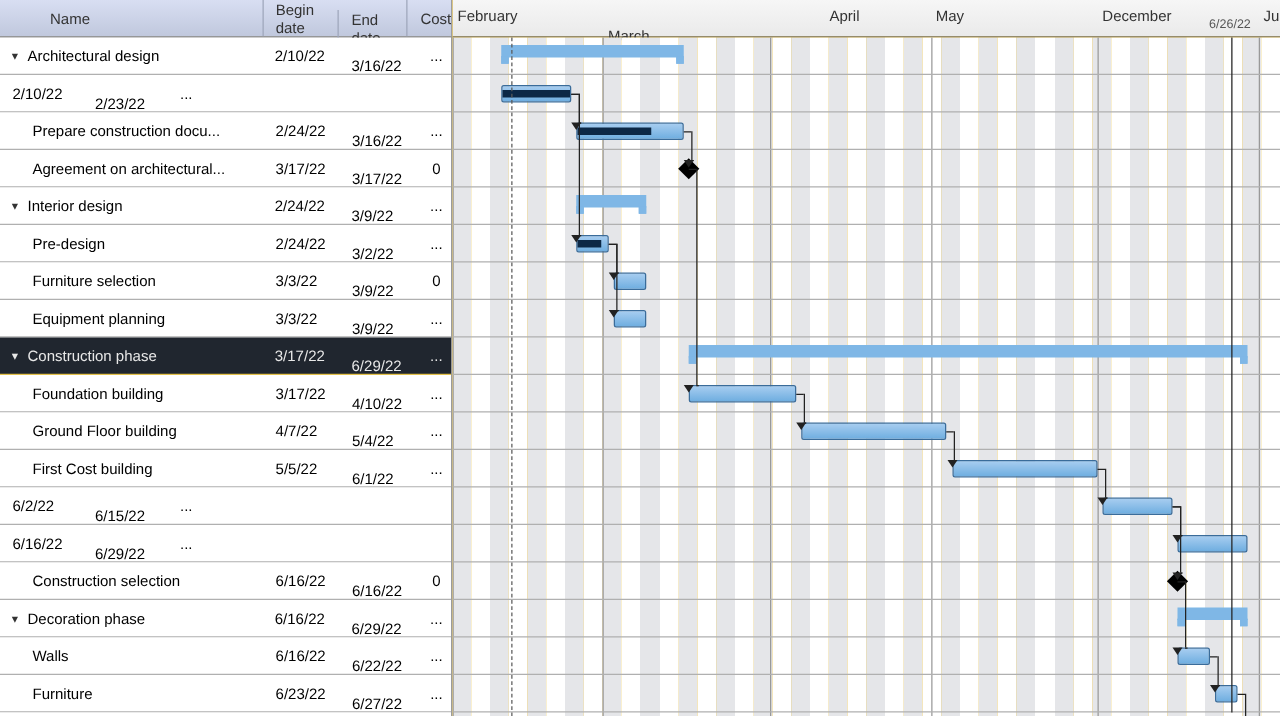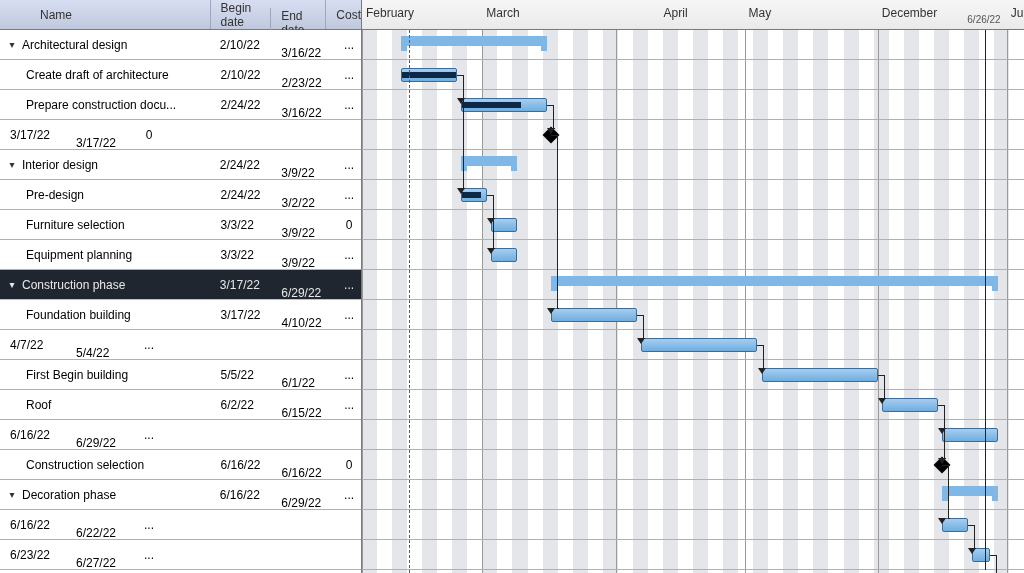--- a/index.html
+++ b/index.html
@@ -178,36 +178,36 @@
         <div class="row group">
           <div class="cell col-name">
             <span class="chevron">▾</span>
             <span>Architectural design</span>
           </div>
           <div class="cell col-begin">2/10/22</div>
           <div class="cell col-end">3/16/22</div>
           <div class="cell col-cost">...</div>
         </div>
         <div class="row child">
-          <div class="cell col-name">
-            <span>Create draft of architecture</span>
-          </div>
           <div class="cell col-begin">2/10/22</div>
           <div class="cell col-end">2/23/22</div>
           <div class="cell col-cost">...</div>
         </div>
         <div class="row child">
           <div class="cell col-name">
             <span>Prepare construction docu...</span>
           </div>
           <div class="cell col-begin">2/24/22</div>
           <div class="cell col-end">3/16/22</div>
           <div class="cell col-cost">...</div>
         </div>
         <div class="row child">
+          <div class="cell col-name">
+            <span>Agreement on architectural...</span>
+          </div>
           <div class="cell col-begin">3/17/22</div>
           <div class="cell col-end">3/17/22</div>
           <div class="cell col-cost">0</div>
         </div>
         <div class="row group">
           <div class="cell col-name">
             <span class="chevron">▾</span>
             <span>Interior design</span>
           </div>
           <div class="cell col-begin">2/24/22</div>
@@ -249,36 +249,36 @@
         </div>
         <div class="row child">
           <div class="cell col-name">
             <span>Foundation building</span>
           </div>
           <div class="cell col-begin">3/17/22</div>
           <div class="cell col-end">4/10/22</div>
           <div class="cell col-cost">...</div>
         </div>
         <div class="row child">
+          <div class="cell col-name">
+            <span>Ground Floor building</span>
+          </div>
           <div class="cell col-begin">4/7/22</div>
           <div class="cell col-end">5/4/22</div>
           <div class="cell col-cost">...</div>
         </div>
         <div class="row child">
           <div class="cell col-name">
-            <span>First Begin building</span>
+            <span>First Cost building</span>
           </div>
           <div class="cell col-begin">5/5/22</div>
           <div class="cell col-end">6/1/22</div>
           <div class="cell col-cost">...</div>
         </div>
         <div class="row child">
-          <div class="cell col-name">
-            <span>Roof</span>
-          </div>
           <div class="cell col-begin">6/2/22</div>
           <div class="cell col-end">6/15/22</div>
           <div class="cell col-cost">...</div>
         </div>
         <div class="row child">
           <div class="cell col-begin">6/16/22</div>
           <div class="cell col-end">6/29/22</div>
           <div class="cell col-cost">...</div>
         </div>
         <div class="row child">
@@ -292,37 +292,43 @@
         <div class="row group">
           <div class="cell col-name">
             <span class="chevron">▾</span>
             <span>Decoration phase</span>
           </div>
           <div class="cell col-begin">6/16/22</div>
           <div class="cell col-end">6/29/22</div>
           <div class="cell col-cost">...</div>
         </div>
         <div class="row child">
+          <div class="cell col-name">
+            <span>Walls</span>
+          </div>
           <div class="cell col-begin">6/16/22</div>
           <div class="cell col-end">6/22/22</div>
           <div class="cell col-cost">...</div>
         </div>
         <div class="row child">
+          <div class="cell col-name">
+            <span>Furniture</span>
+          </div>
           <div class="cell col-begin">6/23/22</div>
           <div class="cell col-end">6/27/22</div>
           <div class="cell col-cost">...</div>
         </div>
         <div class="row child"></div>
       </div>
   </div>
 
   <div class="right">
     <div class="timeline-header" id="timeline-header">
         <div class="month-label" style="left: 4px;">February</div>
-        <div class="month-label" style="left: 124.364px;">March</div>
+        <div class="month-label" style="left: 124.364px; margin-top: 16px;">March</div>
         <div class="month-label" style="left: 257.623px; margin-left: 44px;">April</div>
         <div class="month-label" style="left: 386.584px;">May</div>
         <div class="month-label" style="left: 519.844px;">December</div>
         <div class="month-label" style="left: 648.805px;">July</div>
         <div class="marker-label" style="left: 605.312px; top: 14px; text-align: right;">6/26/22</div>
       </div>
     <div class="chart-body">
       <div class="grid-stripes" id="stripes">
           <div class="stripe"></div>
           <div class="stripe"></div>

